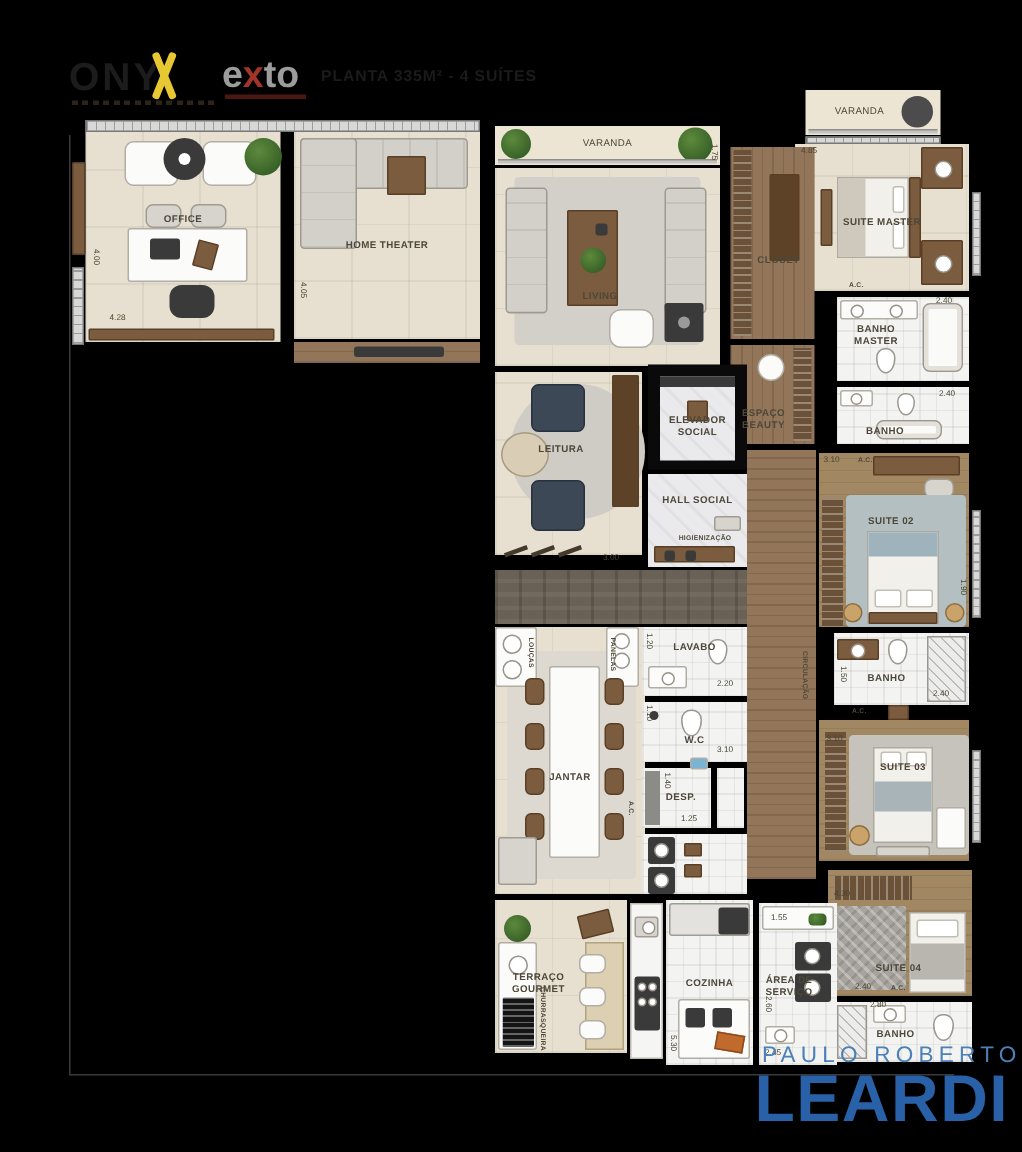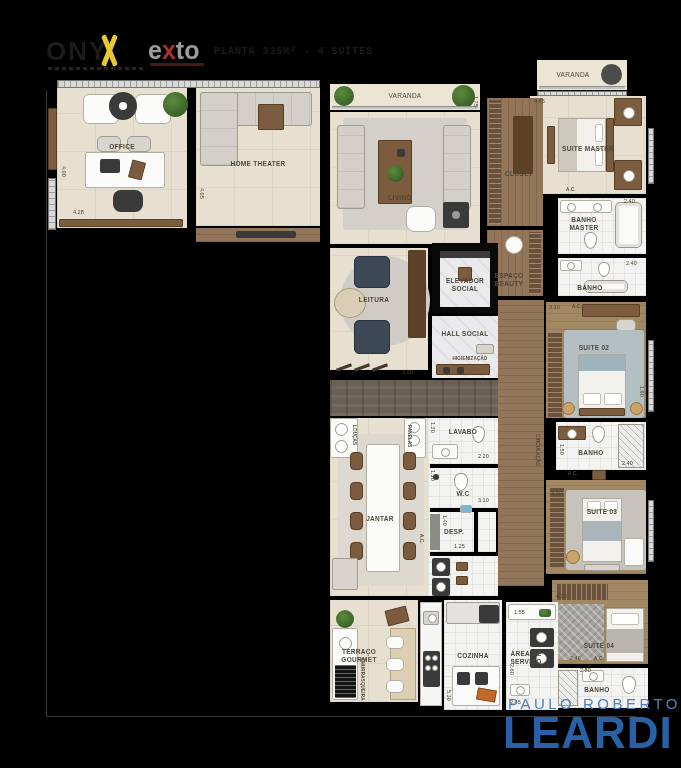--- a/index.html
+++ b/index.html
@@ -57,21 +57,21 @@
   .line{background:#3a3a3a;}
   
   #onyx-prefix{position:absolute;left:46px;top:36px;font-size:26px;font-weight:700;letter-spacing:2px;color:#1c1c1c;}
   .xbar{position:absolute;width:5px;height:33px;background:var(--accent-yellow,#e8c832);border-radius:2px;}
   #onyx-tagline{position:absolute;left:48px;top:67px;width:96px;height:3px;
      background:repeating-linear-gradient(90deg,#2c2418 0 4px,transparent 4px 7px);}
   #exto{position:absolute;left:148px;top:36px;font-size:25px;font-weight:700;letter-spacing:0;}
   #exto .g{color:#9c9c9c;}
   #exto .r{color:var(--exto-red,#a2342a);}
   #exto-bar{position:absolute;left:150px;top:63px;width:54px;height:3px;background:#4a1812;}
-  #subtitle{position:absolute;left:214px;top:45px;font-size:10.5px;font-weight:700;letter-spacing:.6px;color:#1b1b1b;font-family:Liberation Mono, monospace;}
+  #subtitle{position:absolute;left:214px;top:45px;font-size:10.5px;font-weight:700;letter-spacing:.6px;color:#1b1b1b;}
   
   #agent-name{position:absolute;left:508px;top:695px;font-size:15px;font-weight:400;
      letter-spacing:3.5px;color:var(--leardi-name-blue,#4d80b6);z-index:20;white-space:nowrap;}
   #brand-name{position:absolute;left:503px;top:708px;font-size:44px;font-weight:800;
      letter-spacing:1px;color:var(--leardi-blue,#2b67b0);z-index:20;opacity:.95;white-space:nowrap;}
 </style>
 </head>
 <body>
 
 <div id="canvas">

